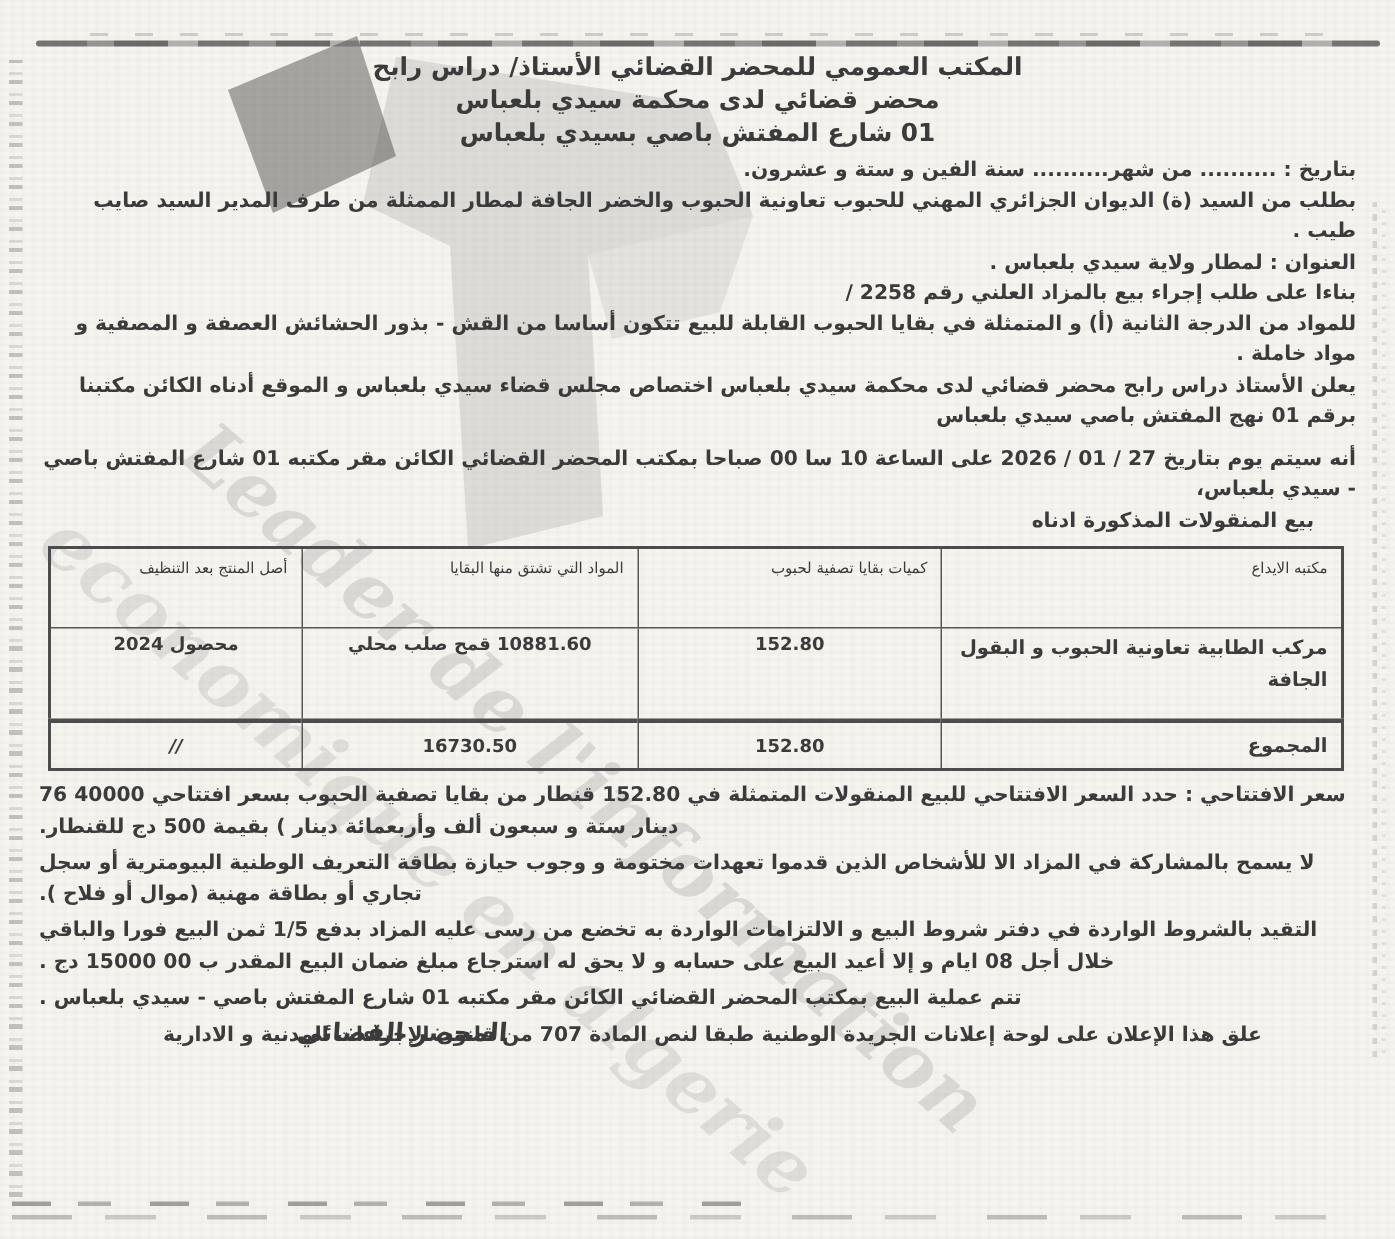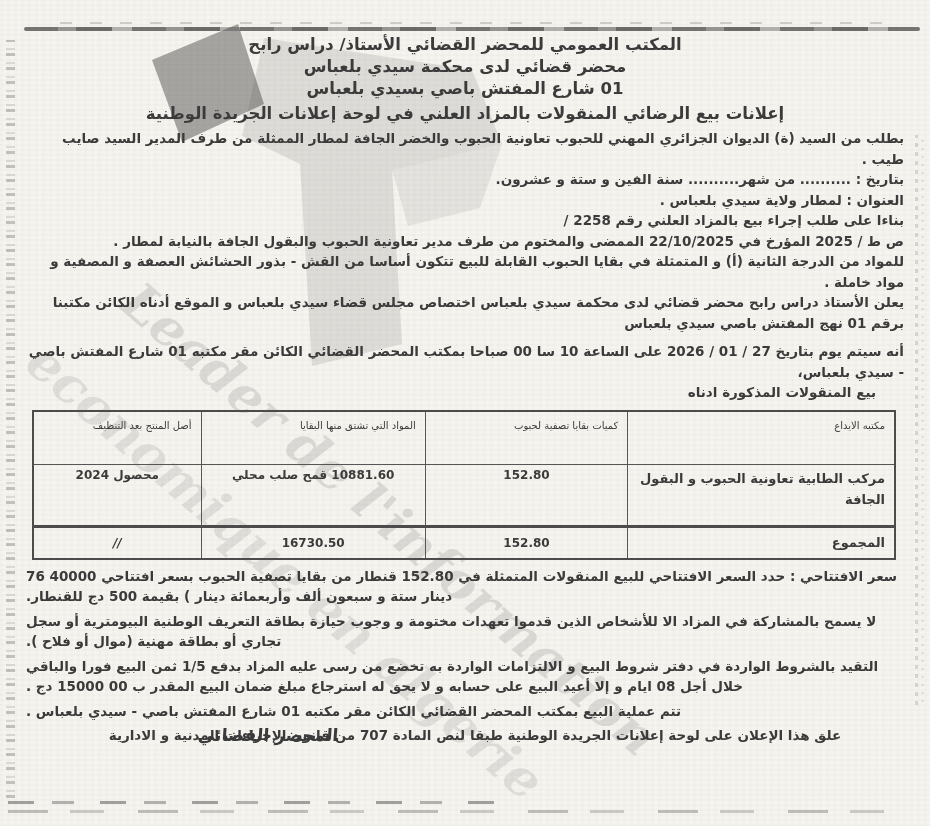--- a/index.html
+++ b/index.html
@@ -107,28 +107,26 @@
     </svg>
     <div class="wm-text wm-t1">Leader de l'information</div>
     <div class="wm-text wm-t2">economique en algerie</div>
   </div>
 
   <div class="content" dir="rtl" lang="ar">
 
     <div class="hdr">المكتب العمومي للمحضر القضائي الأستاذ/ دراس رابح</div>
     <div class="hdr">محضر قضائي لدى محكمة سيدي بلعباس</div>
     <div class="hdr">01 شارع المفتش باصي بسيدي بلعباس</div>
-    <div class="hdr-title">إعلانات بيع الرضائي المنقولات بالمزاد العلني في لوحة إعلانات الجريدة الوطنية</div>
 
     <div class="body-block">
+      <div class="para">بتاريخ : .......... من شهر.......... سنة الفين و ستة و عشرون.</div>
       <div class="para">بطلب من السيد (ة) الديوان الجزائري المهني للحبوب تعاونية الحبوب والخضر الجافة لمطار الممثلة من طرف المدير السيد صايب طيب .</div>
-      <div class="para">بتاريخ : .......... من شهر.......... سنة الفين و ستة و عشرون.</div>
       <div class="para">العنوان : لمطار ولاية سيدي بلعباس .</div>
       <div class="para">بناءا على طلب إجراء بيع بالمزاد العلني رقم 2258 /</div>
-      <div class="para">ص ط / 2025 المؤرخ في 22/10/2025 الممضى والمختوم من طرف مدير تعاونية الحبوب والبقول الجافة بالنيابة لمطار .</div>
       <div class="para">للمواد من الدرجة الثانية (أ) و المتمثلة في بقايا الحبوب القابلة للبيع تتكون أساسا من القش - بذور الحشائش العصفة و المصفية و مواد خاملة .</div>
       <div class="para">يعلن الأستاذ دراس رابح محضر قضائي لدى محكمة سيدي بلعباس اختصاص مجلس قضاء سيدي بلعباس و الموقع أدناه الكائن مكتبنا برقم 01 نهج المفتش باصي سيدي بلعباس</div>
       <div class="para para-gap">أنه سيتم يوم بتاريخ 27 / 01 / 2026 على الساعة 10 سا 00 صباحا بمكتب المحضر القضائي الكائن مقر مكتبه 01 شارع المفتش باصي - سيدي بلعباس،</div>
       <div class="para para-indent">بيع المنقولات المذكورة ادناه</div>
     </div>
 
     <table class="goods">
       <colgroup>
         <col style="width:31%">
           <col style="width:23.5%">

